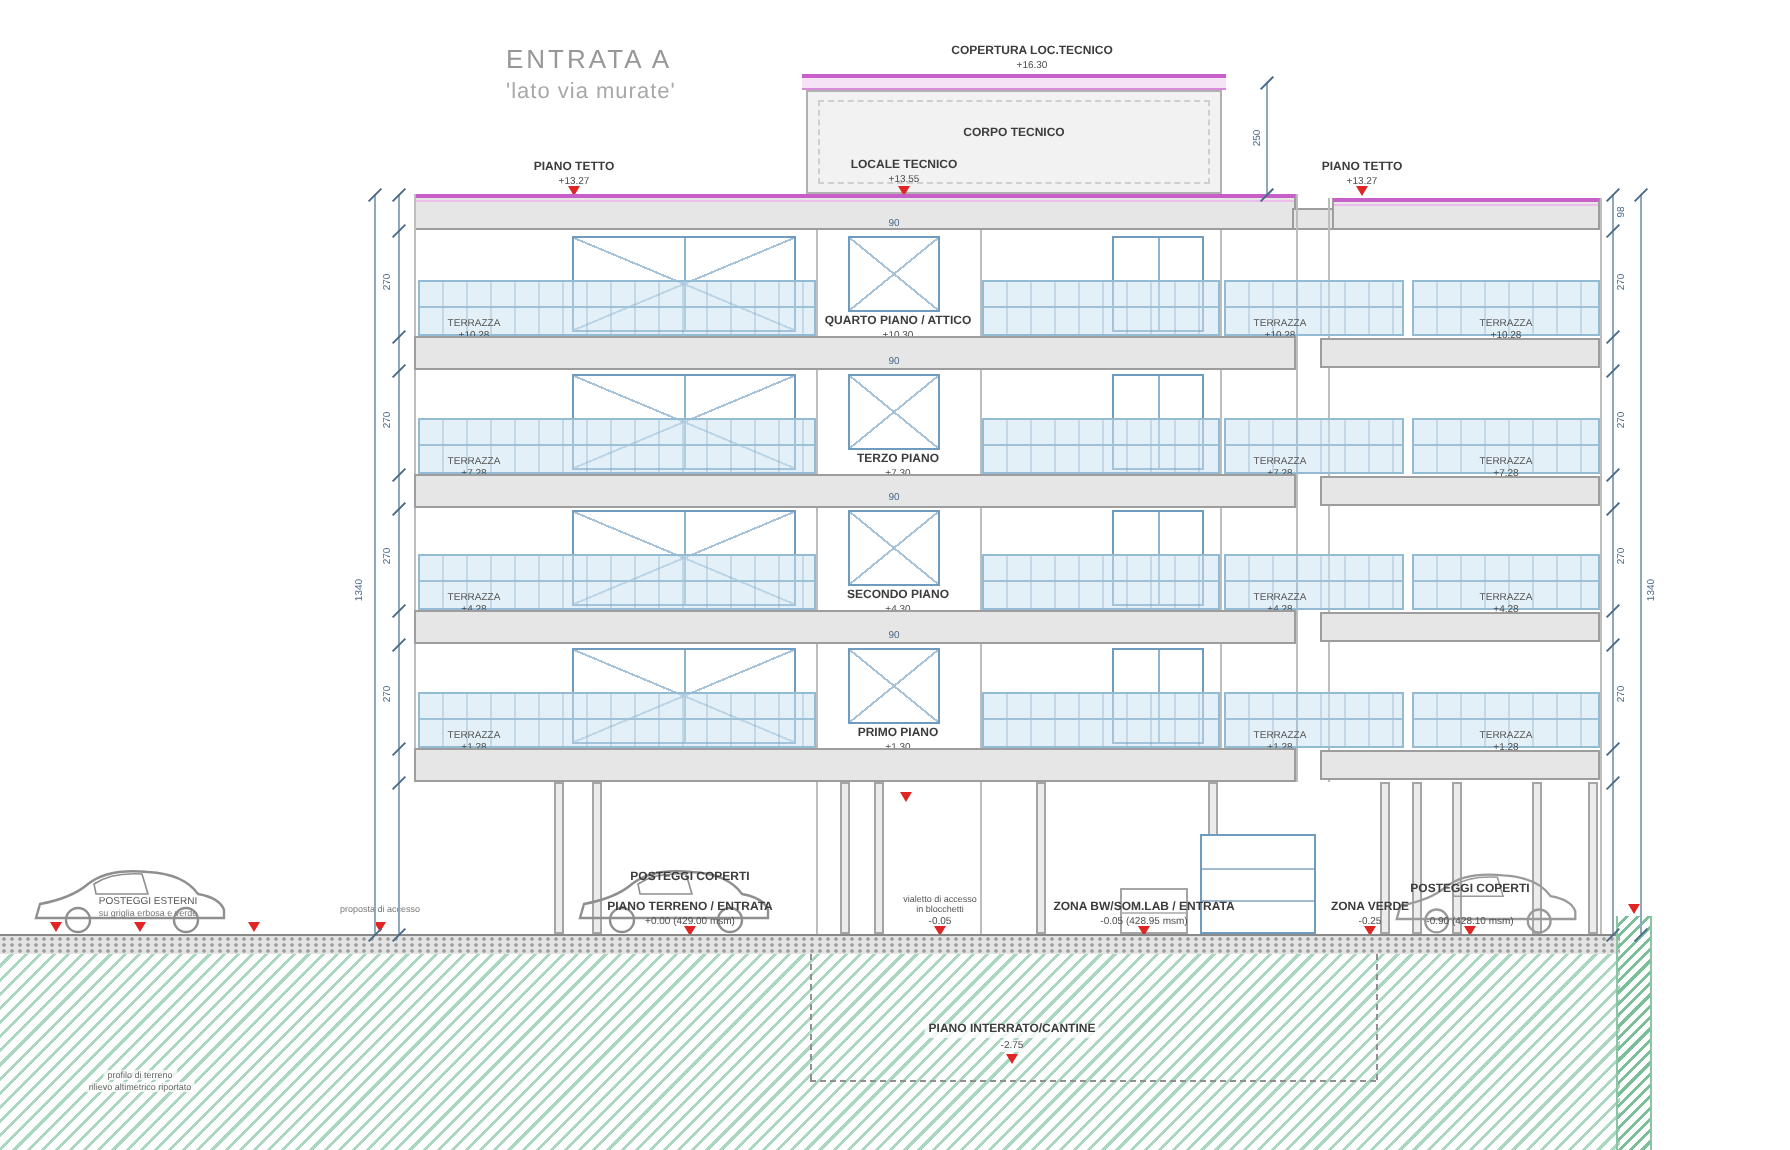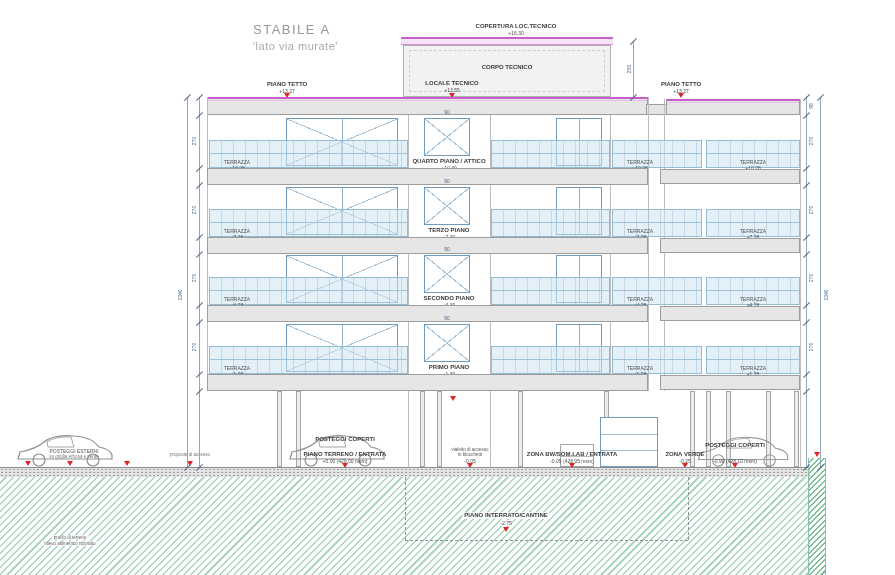--- a/index.html
+++ b/index.html
@@ -36,21 +36,21 @@
   .box { position:absolute; background:#f2f2f2; border:1px solid #b0b0b0; }
   .inner{ position:absolute; border:1px dashed #cfcfcf; }
   .title{ position:absolute; font-size:13px; letter-spacing:1.5px; color:#979797; }
   .subtitle{ position:absolute; font-size:11px; letter-spacing:.5px; color:#a8a8a8; }
 </style>
 </head>
 <body>
 
 <div id="c">
 
-  <div class="title" style="left:253px;top:22px">STABILE A</div>
+  <div class="title" style="left:253px;top:22px">ENTRATA A</div>
   <div class="subtitle" style="left:253px;top:40px">'lato via murate'</div>
 
   <div class="lbl" style="left:516px;top:23px">COPERTURA LOC.TECNICO</div>
   <div class="elev" style="left:516px;top:30px">+16.30</div>
   <div class="mark" style="left:516px;top:37px"></div>
   <div class="pink" style="left:401px;top:37px;width:212px;height:8px"></div>
   <div class="box" style="left:403px;top:45px;width:208px;height:52px"></div>
   <div class="inner" style="left:409px;top:50px;width:196px;height:42px"></div>
   <div class="lbl" style="left:507px;top:64px">CORPO TECNICO</div>
   <div class="lbl" style="left:452px;top:80px">LOCALE TECNICO</div>

